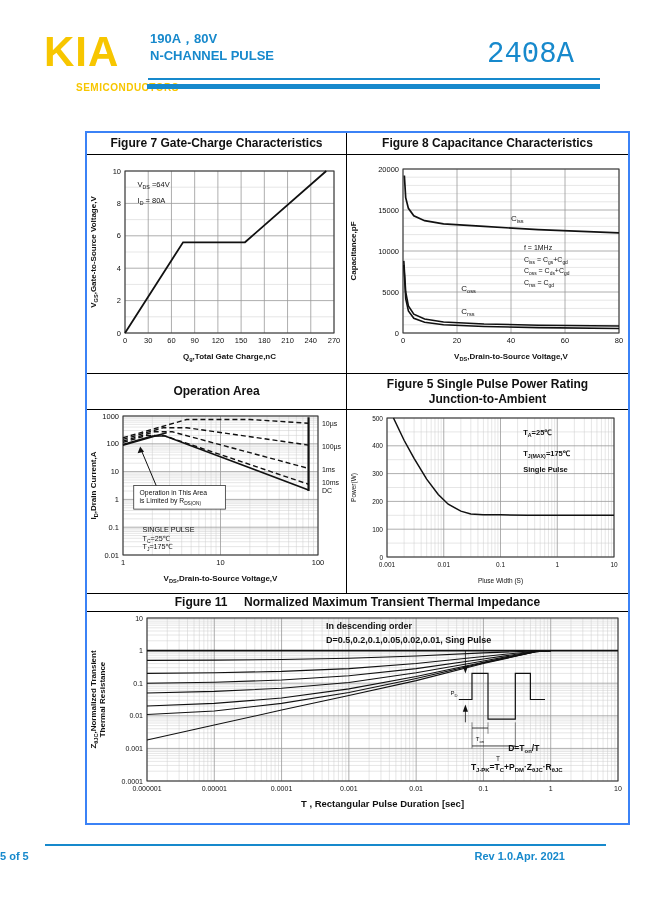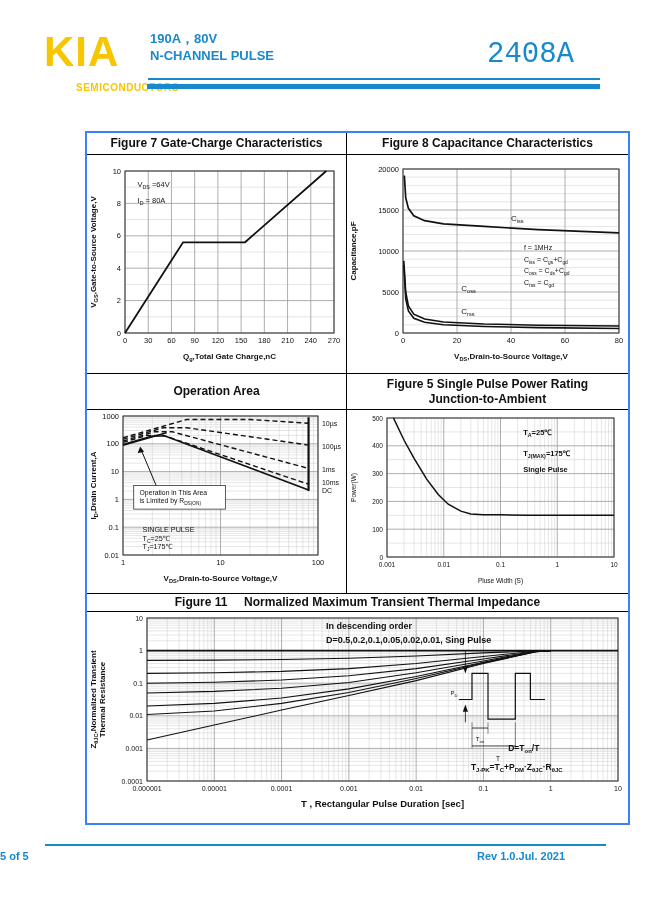--- a/index.html
+++ b/index.html
@@ -498,14 +498,14 @@
           <text x="436.8" y="138.845" font-size="8.5" text-anchor="middle" fill="#111" font-weight="bold"><tspan>D=T</tspan><tspan font-size="5.949999999999999" dy="2">on</tspan><tspan dy="-2">/T</tspan></text>
           <text x="429.735" y="158.405" font-size="8.5" text-anchor="middle" fill="#111" font-weight="bold"><tspan>T</tspan><tspan font-size="5.949999999999999" dy="2">J-PK</tspan><tspan dy="-2">=T</tspan><tspan font-size="5.949999999999999" dy="2">C</tspan><tspan dy="-2">+P</tspan><tspan font-size="5.949999999999999" dy="2">DM</tspan><tspan dy="-2">·Z</tspan><tspan font-size="5.949999999999999" dy="2">θJC</tspan><tspan dy="-2">·R</tspan><tspan font-size="5.949999999999999" dy="2">θJC</tspan></text>
         </svg>
       </div>
   </div>
 </main>
 
 <footer>
   <div class="fline"></div>
   <div class="fpage">5 of 5</div>
-  <div class="frev">Rev 1.0.Jul. 2021</div>
+  <div class="frev">Rev 1.0.Apr. 2021</div>
 </footer>
 
 </body></html>

